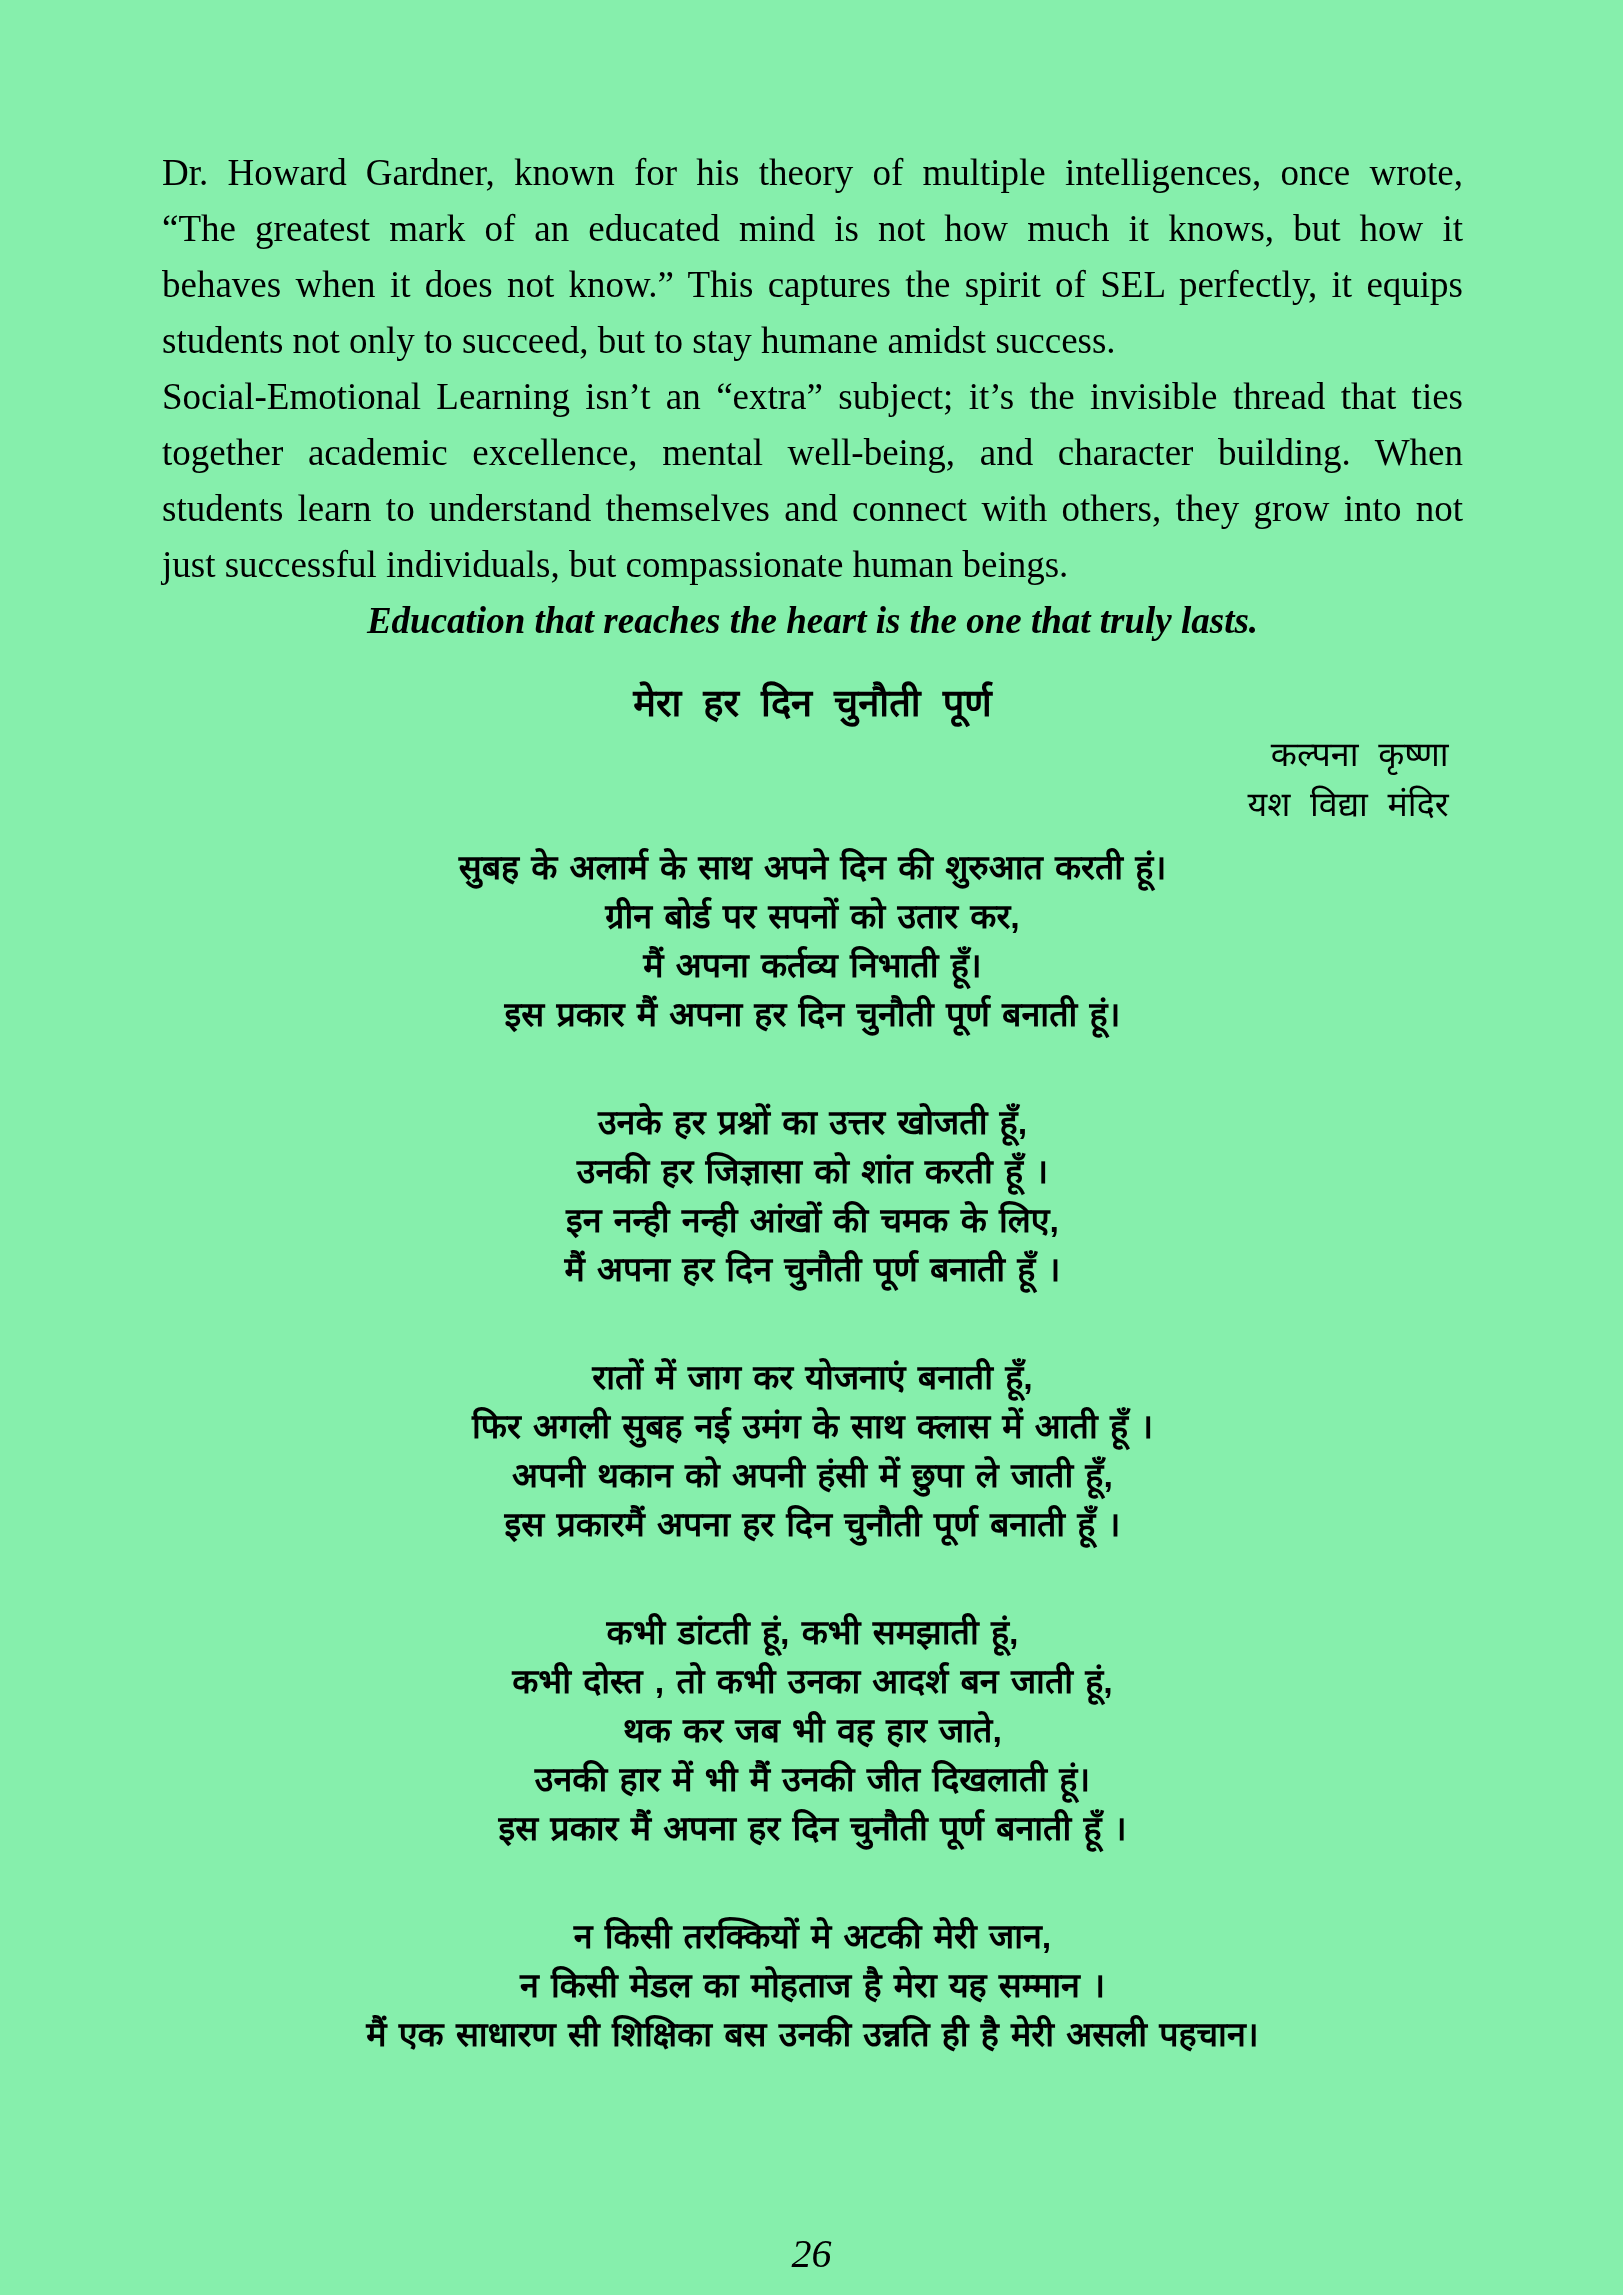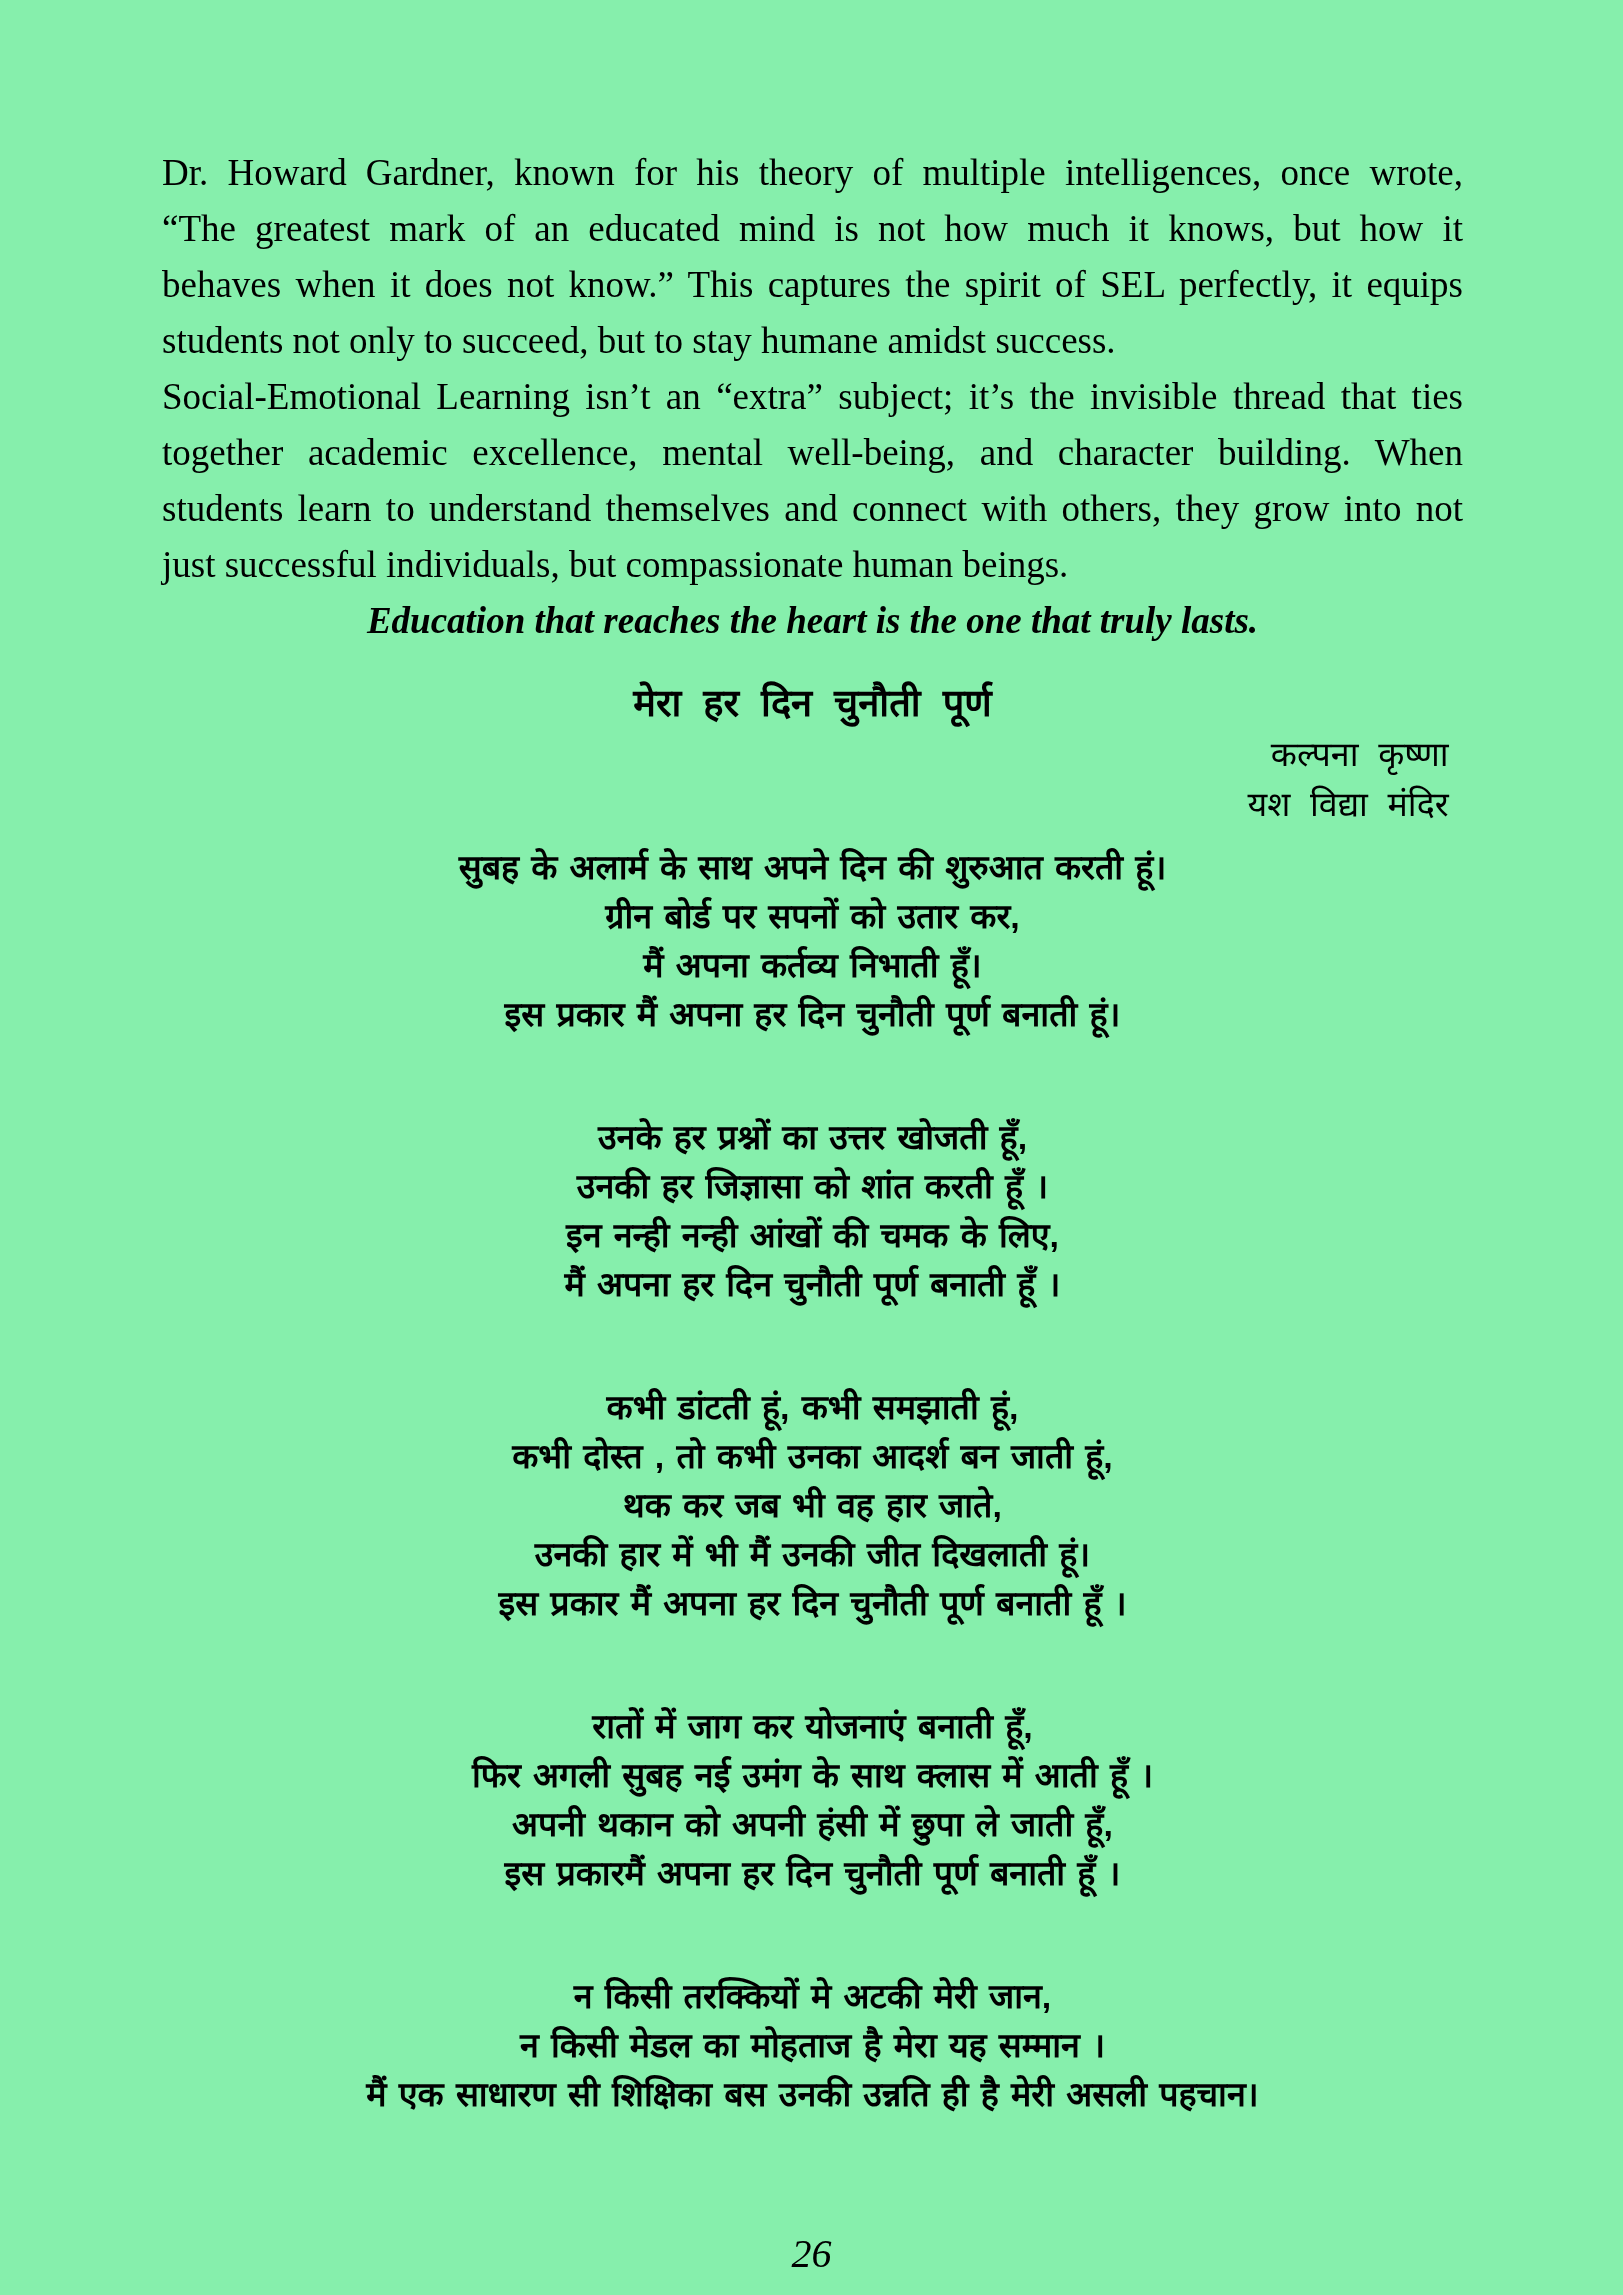--- a/index.html
+++ b/index.html
@@ -35,21 +35,21 @@
     text-align:center;
     word-spacing:0.30em;
   }
   .poem-byline {
     text-align:right;
     padding-right:14.4px;
     font-size:34px; line-height:50px;
     font-weight:400;
     word-spacing:0.30em;
   }
-  .stanza { margin-top:74px; }
+  .stanza { margin-top:59px; }
   .stanza.first { margin-top:14.4px; }
   .poem-line {
     text-align:center;
     font-size:34px; line-height:49px;
     font-weight:700;
     word-spacing:0.08em;
   }
   .page-number {
     position:absolute;
     left:0; right:0; bottom:18.3px;
@@ -100,33 +100,33 @@
       <div class="stanza">
 
       <div class="poem-line">उनके हर प्रश्नों का उत्तर खोजती हूँ,</div>
           <div class="poem-line">उनकी हर जिज्ञासा को शांत करती हूँ ।</div>
           <div class="poem-line">इन नन्ही नन्ही आंखों की चमक के लिए,</div>
           <div class="poem-line">मैं अपना हर दिन चुनौती पूर्ण बनाती हूँ ।</div>
         </div>
 
       <div class="stanza">
 
+      <div class="poem-line">रातों में जाग कर योजनाएं बनाती हूँ,</div>
+          <div class="poem-line">फिर अगली सुबह नई उमंग के साथ क्लास में आती हूँ ।</div>
+          <div class="poem-line">अपनी थकान को अपनी हंसी में छुपा ले जाती हूँ,</div>
+          <div class="poem-line">इस प्रकारमैं अपना हर दिन चुनौती पूर्ण बनाती हूँ ।</div>
+        </div>
+
+      <div class="stanza">
+
       <div class="poem-line">कभी डांटती हूं, कभी समझाती हूं,</div>
           <div class="poem-line">कभी दोस्त , तो कभी उनका आदर्श बन जाती हूं,</div>
           <div class="poem-line">थक कर जब भी वह हार जाते,</div>
           <div class="poem-line">उनकी हार में भी मैं उनकी जीत दिखलाती हूं।</div>
           <div class="poem-line">इस प्रकार मैं अपना हर दिन चुनौती पूर्ण बनाती हूँ ।</div>
-        </div>
-
-      <div class="stanza">
-
-      <div class="poem-line">रातों में जाग कर योजनाएं बनाती हूँ,</div>
-          <div class="poem-line">फिर अगली सुबह नई उमंग के साथ क्लास में आती हूँ ।</div>
-          <div class="poem-line">अपनी थकान को अपनी हंसी में छुपा ले जाती हूँ,</div>
-          <div class="poem-line">इस प्रकारमैं अपना हर दिन चुनौती पूर्ण बनाती हूँ ।</div>
         </div>
 
       <div class="stanza">
 
       <div class="poem-line">न किसी तरक्कियों मे अटकी मेरी जान,</div>
           <div class="poem-line">न किसी मेडल का मोहताज है मेरा यह सम्मान ।</div>
           <div class="poem-line">मैं एक साधारण सी शिक्षिका बस उनकी उन्नति ही है मेरी असली पहचान।</div>
         </div>
     </div>
 

